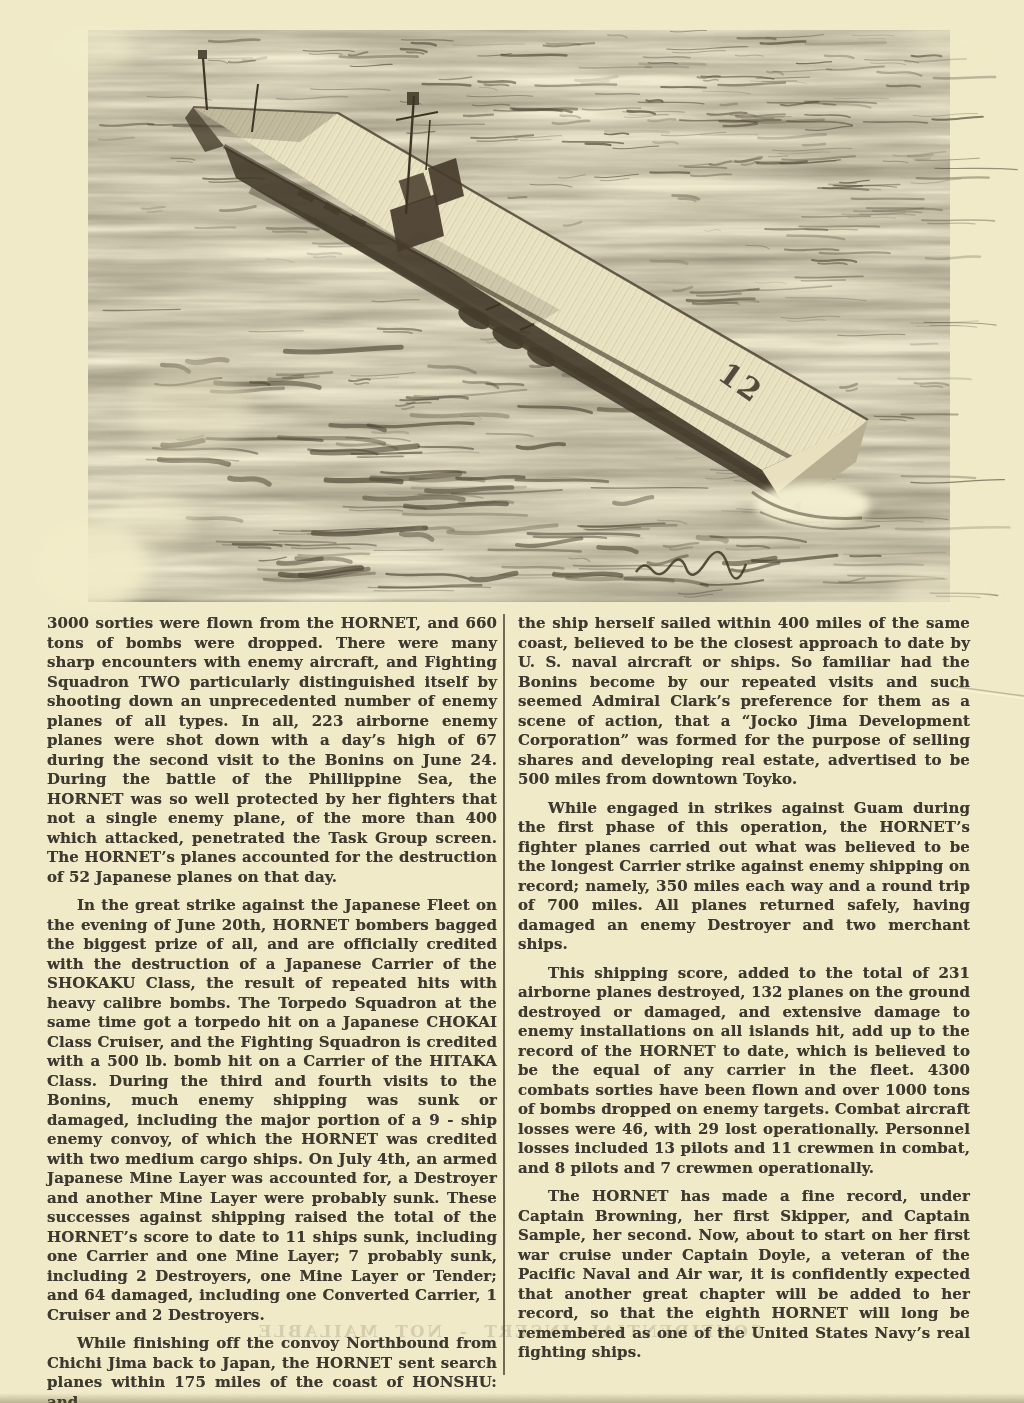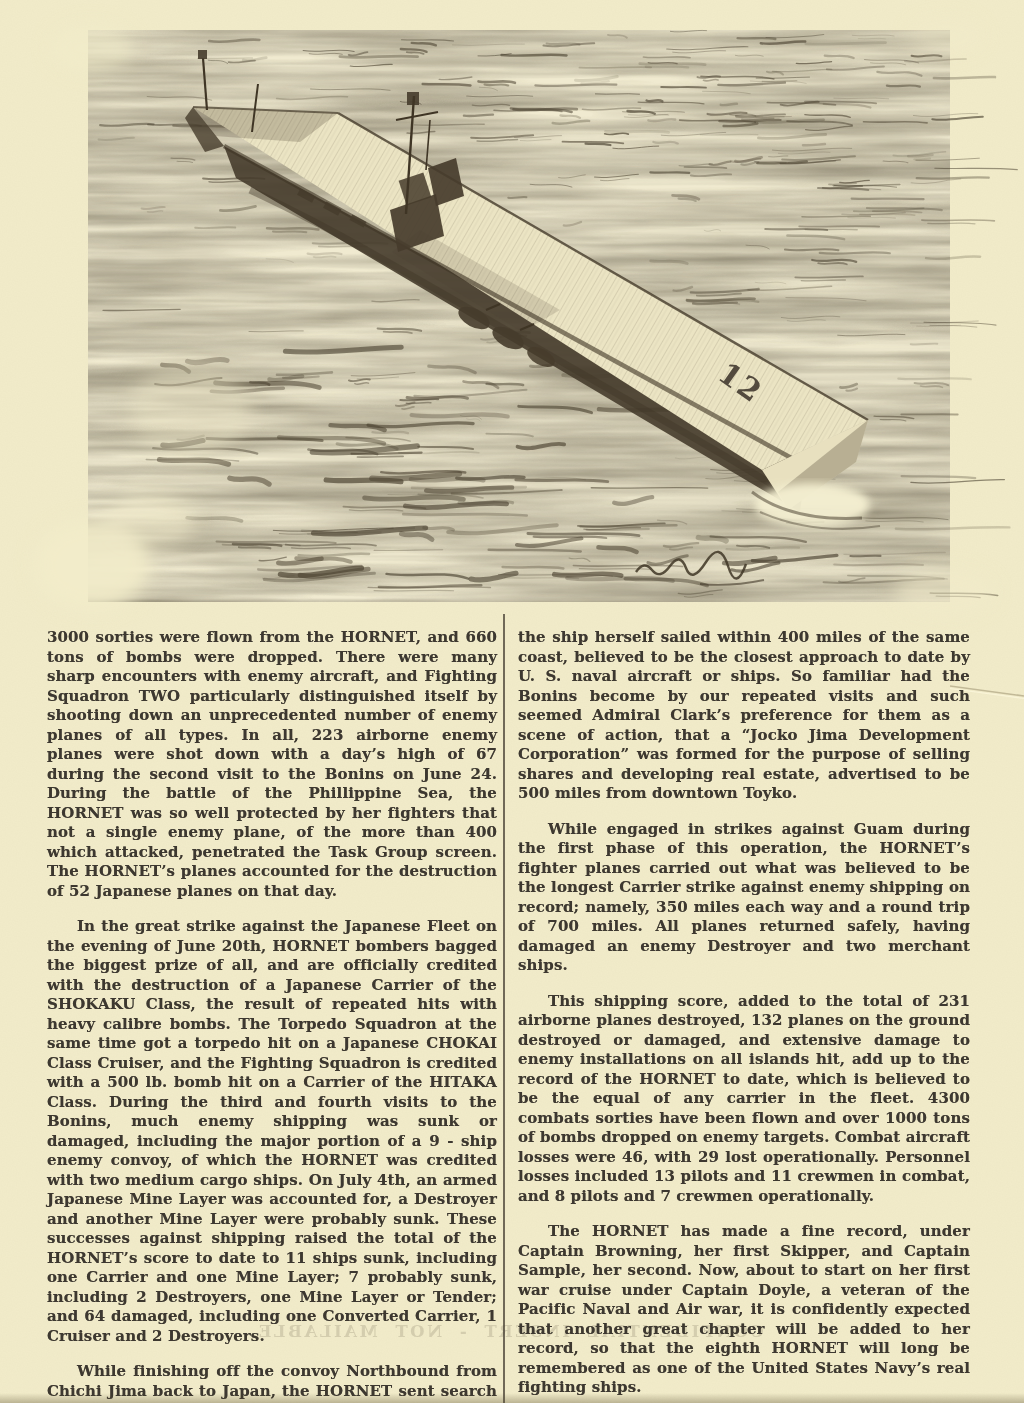--- a/index.html
+++ b/index.html
@@ -9,21 +9,21 @@
     font-family:"DejaVu Serif", serif;
   }
   .bg-art{position:absolute;left:0;top:0;z-index:0;}
   .text-layer{
     position:absolute;left:47px;top:612px;width:930px;z-index:2;
     display:flex;align-items:stretch;
     color:#3d3830;font-size:15px;line-height:19.5px;font-weight:bold;
     letter-spacing:0.1px;
   }
   .col{text-align:justify;}
-  .col p{margin:16px 0 9px 0;text-shadow:0 0 0.5px rgba(61,56,48,0.55);}
+  .col p{margin:2px 0 9px 0;text-shadow:0 0 0.5px rgba(61,56,48,0.55);}
   .col p.indent{text-indent:30px;}
   .col-left{width:450px;}
   .col-right{width:452px;}
   .col-rule{width:2px;background:rgba(62,56,44,0.72);margin:2px 13px 46px 6px;}
   .bleed{
     position:absolute;left:160px;top:1322px;width:700px;z-index:1;
     text-align:center;transform:scaleX(-1);
     font-weight:bold;font-size:16.5px;letter-spacing:2.5px;word-spacing:7px;
     color:rgba(99,92,70,0.20);
   }

